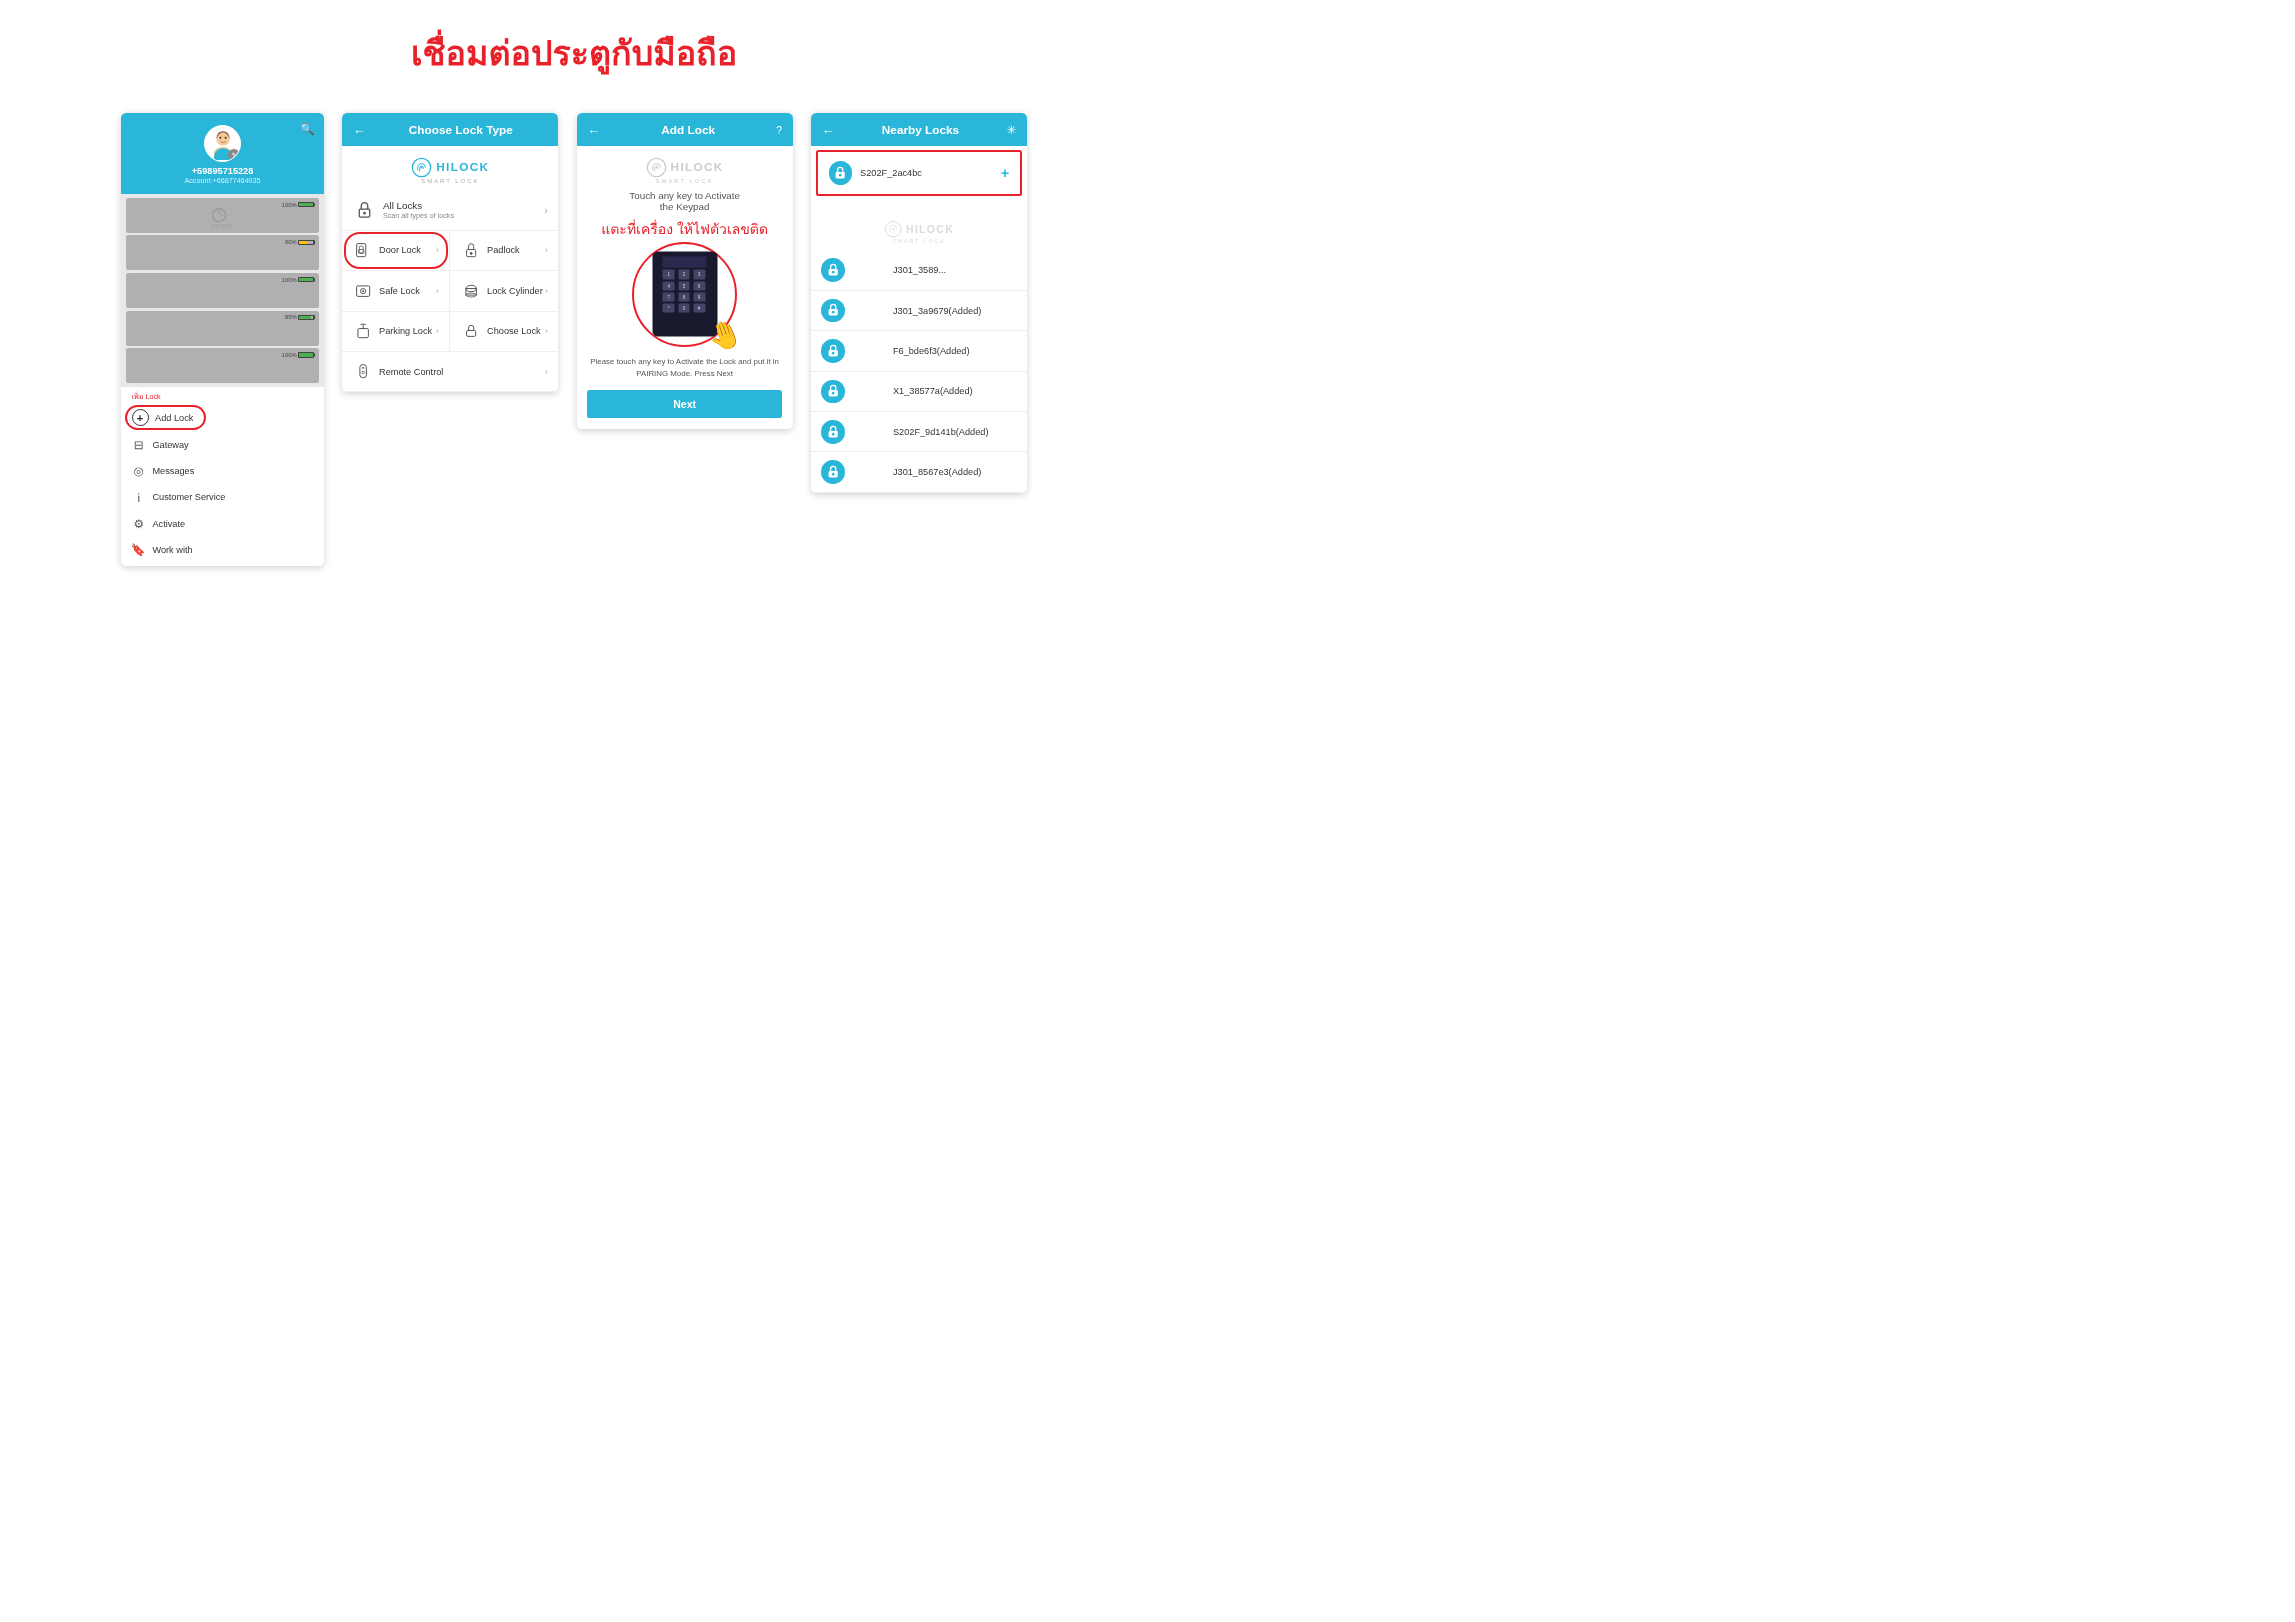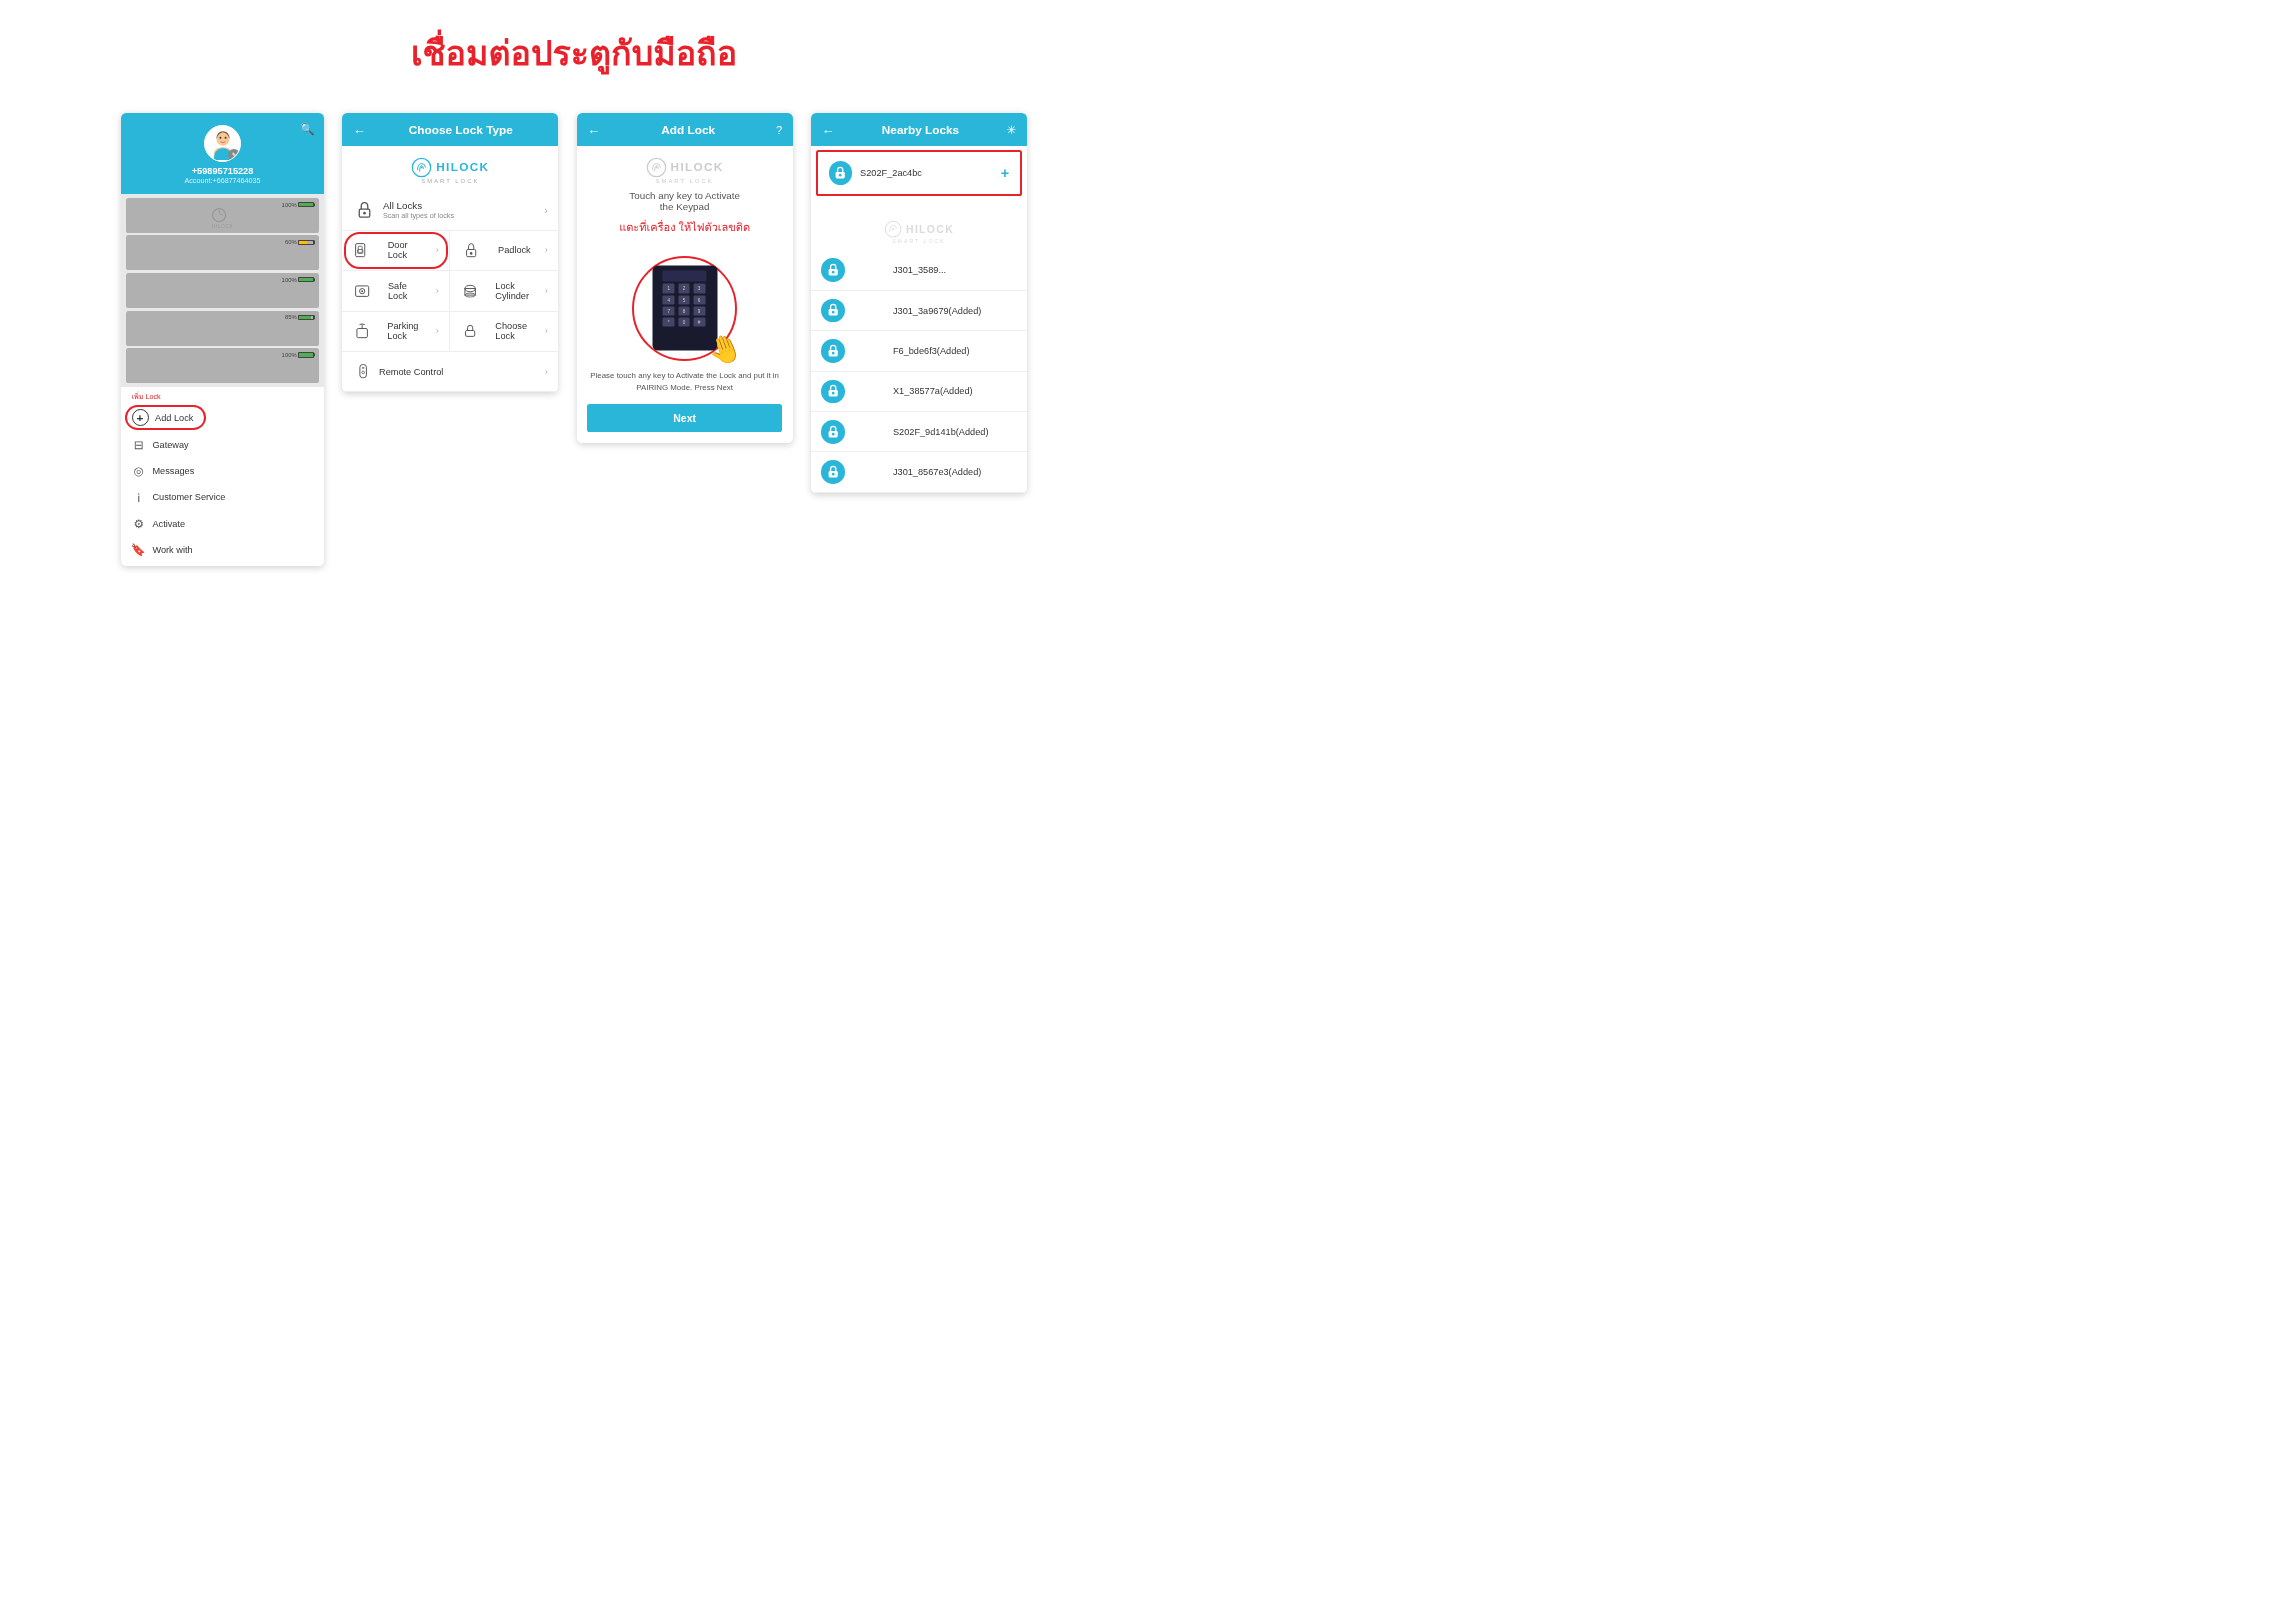--- a/index.html
+++ b/index.html
@@ -317,21 +317,20 @@
     }
 
     .s2-lock-item {
       display: flex;
       align-items: center;
       padding: 9.2px 10.5px;
       border-right: 0.7px solid #eee;
       border-bottom: 0.7px solid #eee;
       cursor: pointer;
       position: relative;
-      gap: 11px;
     }
 
     .s2-lock-item:nth-child(2n) { border-right: none; }
 
     .s2-lock-icon {
       width: 21px;
       height: 21px;
       margin-right: 5.2px;
       display: flex;
       align-items: center;
@@ -372,23 +371,23 @@
 
     .s3-instruction {
       font-size: 9.8px;
       color: #555;
       text-align: center;
       margin-bottom: 5.2px;
     }
 
     .s3-thai-text {
       color: #e8212a;
-      font-size: 11px;
+      font-size: 14px;
       text-align: center;
-      margin-bottom: 20px;
+      margin-bottom: 2px;
     }
 
     .s3-keypad-wrapper {
       position: relative;
       width: 105px;
       height: 105px;
       margin-bottom: 9.2px;
     }
 
     .s3-circle-red {

